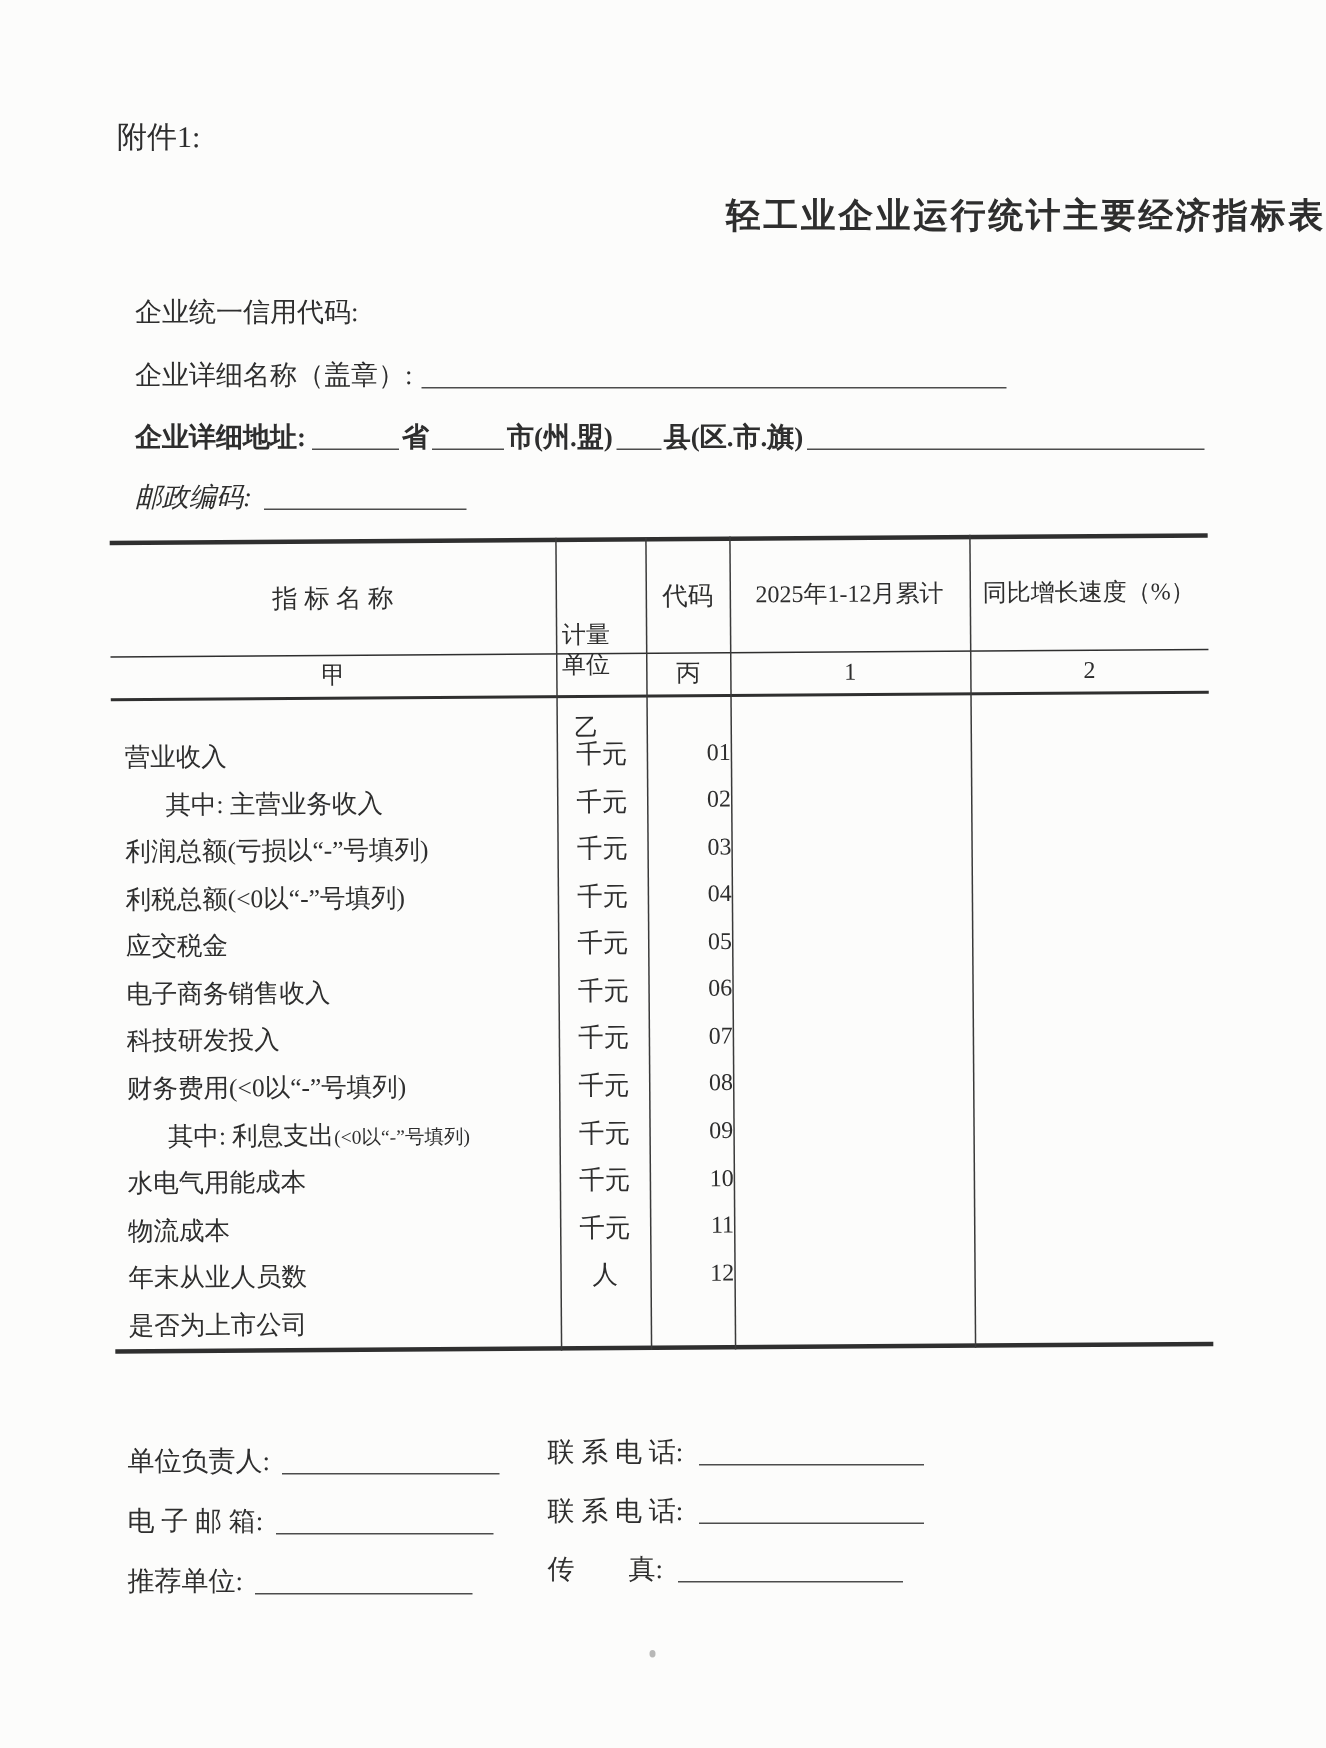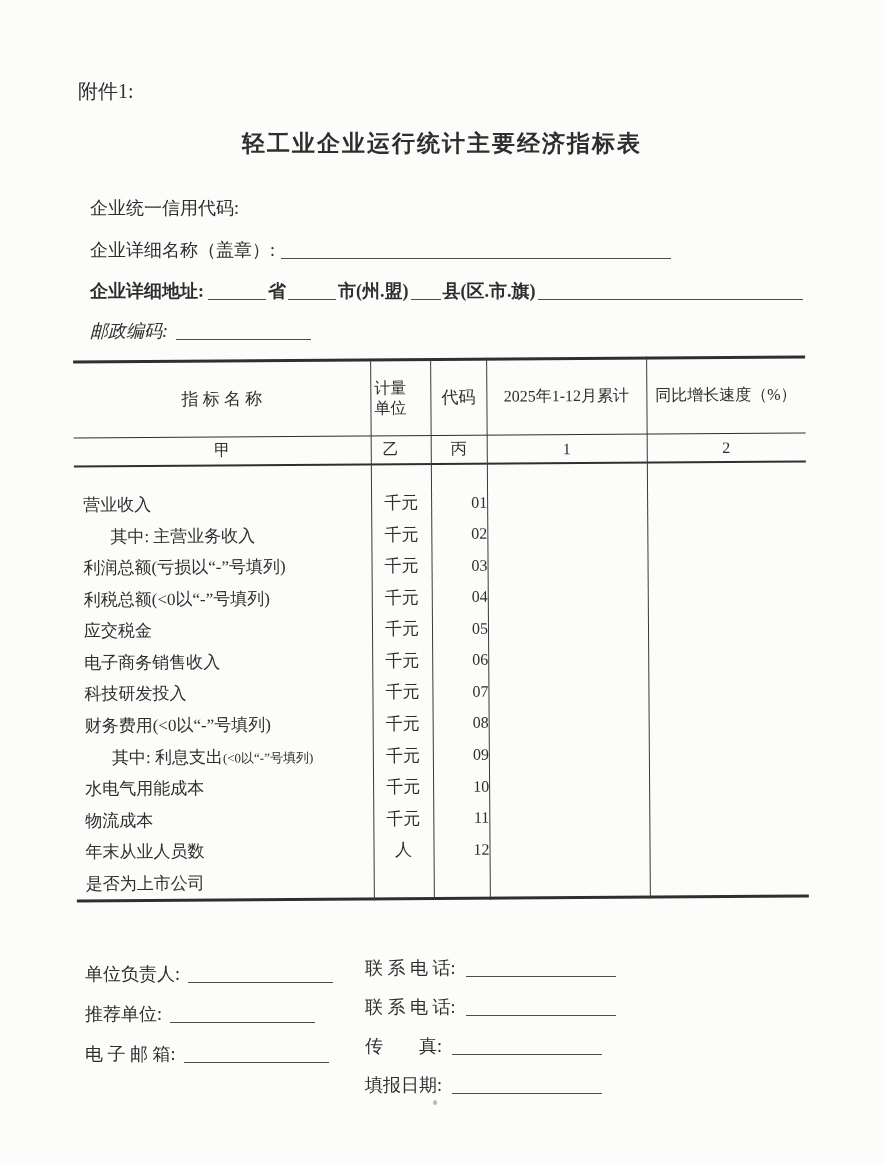--- a/index.html
+++ b/index.html
@@ -5,42 +5,42 @@
   html,body{margin:0;padding:0;}
   body{
     width:884px;height:1165px;position:relative;overflow:hidden;
     background:#fcfcfb;
     font-family:"Liberation Serif","DejaVu Serif",serif;
     color:#2e2e2e;
   }
   .abs{position:absolute;}
   
   .attachment{left:78px;top:78px;font-size:20px;}
-  .doc-title{left:0;top:128px;width:884px;text-align:center;font-size:23px;font-weight:bold;letter-spacing:2px;}
+  .doc-title{left:0;top:128px;width:884px;text-align:right;font-size:23px;font-weight:bold;letter-spacing:2px;}
   .field-line{left:80px;font-size:18px;white-space:nowrap;margin-left:10px;}
   .blank{display:inline-block;border-bottom:1.4px solid #4c4c4c;height:17px;transform:translateY(3px);}
   .b390{width:390px;margin-left:6px;}
   .b58{width:58px;margin-left:4px;margin-right:2px;}
   .b48{width:48px;margin:0 2px;}
   .b30{width:30px;margin:0 2px;}
   .b265{width:265px;margin-left:2px;}
   .b135{width:135px;margin-left:8px;}
   
   .stat-table{left:75px;top:358px;width:732px;height:542px;transform:rotate(-0.4deg);}
   .hline{position:absolute;left:0;width:732px;background:#2f2f2f;}
   .hl-top{top:0;height:2.6px;}
   .hl-head{top:77px;height:1.3px;}
   .hl-sub{top:105px;height:2px;}
   .hl-bottom{top:539px;height:3px;}
   .vline{position:absolute;top:0;height:542px;width:1.4px;background:#3a3a3a;}
   .v1{left:297px;} .v2{left:357px;} .v3{left:413px;} .v4{left:573px;}
   .hcell{position:absolute;display:flex;align-items:center;justify-content:center;text-align:center;font-size:17px;}
   .hrow1{top:2px;height:75px;}
   .hrow2{top:78px;height:27px;font-size:16px;}
-  .cw1{left:0;width:297px;} .cw2{left:297px;width:40px;} .cw3{left:357px;width:56px;}
+  .cw1{left:0;width:297px;} .cw2{left:297px;width:40px;margin-top:36px;} .cw3{left:357px;width:56px;}
   .cw4{left:413px;width:160px;} .cw5{left:573px;width:159px;}
   .h-unit{line-height:1.25;font-size:16px;}
   .h-period,.h-growth{font-size:16px;}
   .tbody{position:absolute;left:0;top:107px;width:732px;height:432px;box-sizing:border-box;padding-top:22px;display:flex;flex-direction:column;}
   .trow{flex:1;display:flex;align-items:center;font-size:17px;}
   .c-name{width:297px;box-sizing:border-box;padding-left:9px;white-space:nowrap;}
   .c-unit{width:60px;text-align:center;}
   .c-code{width:56px;text-align:right;font-size:16px;}
   .c-val{width:160px;} .c-growth{width:159px;}
   .indent .c-name{padding-left:36px;}
@@ -196,41 +196,37 @@
     </div>
   </div>
 </div>
 
 <div class="abs sign-col sign-left">
   <div class="sign-row">
     <span>单位负责人:</span>
       <span class="blank b145"></span>
   </div>
   <div class="sign-row">
+    <span>电 子 邮 箱:</span>
+      <span class="blank b145"></span>
+  </div>
+  <div class="sign-row">
     <span>推荐单位:</span>
       <span class="blank b145"></span>
   </div>
-  <div class="sign-row">
-    <span>电 子 邮 箱:</span>
-      <span class="blank b145"></span>
-  </div>
 </div>
 
 <div class="abs sign-col sign-right">
   <div class="sign-row">
     <span>联 系 电 话:</span>
       <span class="blank b150"></span>
   </div>
   <div class="sign-row">
     <span>联 系 电 话:</span>
       <span class="blank b150"></span>
   </div>
   <div class="sign-row">
     <span>传　　真:</span>
       <span class="blank b150"></span>
   </div>
-  <div class="sign-row">
-    <span>填报日期:</span>
-      <span class="blank b150"></span>
-  </div>
 </div>
 
 <div class="abs speck"></div>
 
 </body></html>

